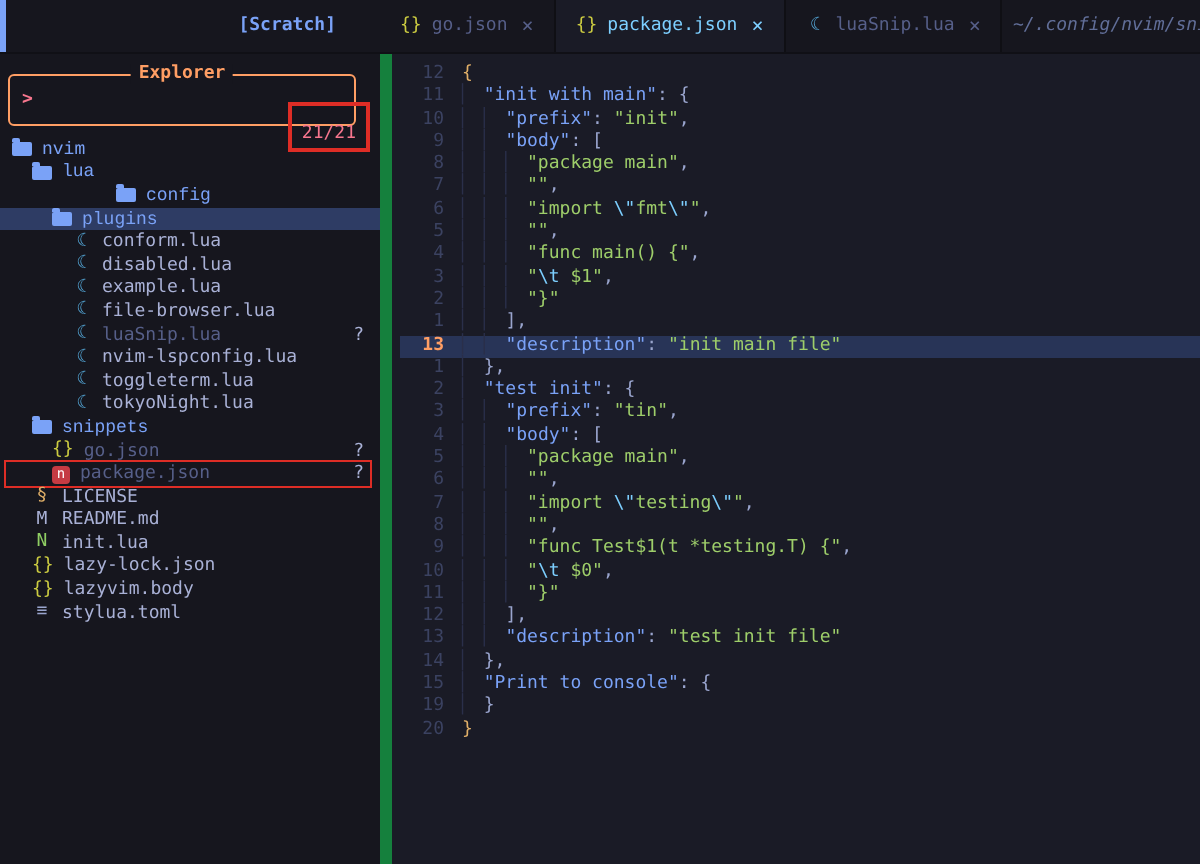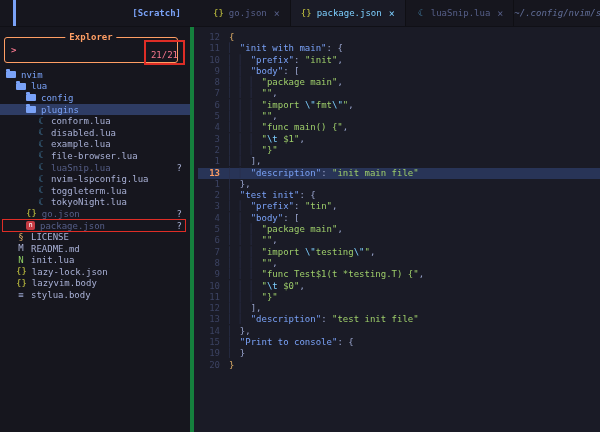--- a/index.html
+++ b/index.html
@@ -1,44 +1,44 @@
 <!DOCTYPE html>
 <html><head>
 <meta charset="utf-8">
 <style>
   html,body{margin:0;padding:0;background:#1a1b26;}
   body{width:600px;height:432px;overflow:hidden;font-family:"DejaVu Sans Mono",monospace;-webkit-font-smoothing:antialiased;}
   .app{width:600px;height:432px;display:flex;flex-direction:column;background:#1a1b26;}
 
   
   .topbar{flex:0 0 26px;height:26px;background:#16161e;display:flex;align-items:stretch;border-bottom:1px solid #101016;}
-  .tb-left{flex:0 0 190px;width:190px;display:flex;align-items:center;margin-left:13px;}
+  .tb-left{flex:0 0 190px;width:190px;display:flex;align-items:center;}
   .accent{width:3px;height:26px;background:#7aa2f7;}
   .scratch{margin-left:auto;margin-right:22px;color:#7aa2f7;font-weight:bold;font-size:9px;}
   .tabs{display:flex;align-items:stretch;}
   .tab{display:flex;align-items:center;gap:5px;padding:0 10px;font-size:9px;color:#565f89;border-right:1px solid #0f0f14;cursor:default;}
   .tab.active{background:#1a1b26;color:#7dcfff;}
   .tab .close{margin-left:2px;font-size:10px;color:#565f89;}
   .tab.active .close{color:#7dcfff;}
   .path{margin-left:auto;align-self:center;white-space:nowrap;color:#616e98;font-size:9px;font-style:italic;margin-right:-4px;}
 
   
   .main{flex:1;display:flex;min-height:0;}
-  .sidebar{flex:0 0 190px;width:190px;background:#16161e;padding-top:2px;position:relative;border-right:4px solid #15803d;}
+  .sidebar{flex:0 0 190px;width:190px;background:#16161e;padding-top:2px;position:relative;border-right:6px solid #15803d;}
 
   
   .exp-box{margin:8px 12px 6px 4px;height:24px;border:1px solid #ff9e64;border-radius:3px;position:relative;display:flex;align-items:center;}
   .exp-title{position:absolute;top:-6px;left:50%;transform:translateX(-50%);background:#16161e;padding:0 4px;color:#ff9e64;font-size:9px;font-weight:bold;}
   .exp-prompt{color:#f7768e;margin-left:6px;font-size:9px;font-weight:bold;}
-  .count-annot{position:absolute;right:-8px;top:2px;border:2px solid #de2d26;padding:1px 5px;background:transparent;}
+  .count-annot{position:absolute;right:-8px;top:13px;border:2px solid #de2d26;padding:1px 5px;background:transparent;}
   .exp-count{color:#f7768e;font-size:9px;}
 
   
   .row{height:11.6px;display:flex;align-items:center;gap:5px;font-size:9px;color:#a9b1d6;position:relative;white-space:nowrap;}
-  .row.folder{color:#7aa2f7;}
+  .row.folder{color:#7aa2f7;font-family:Liberation Mono, monospace;}
   .row.selected{background:#2e3c64;}
   .row.dim{color:#565f89;}
   .row .git{position:absolute;right:8px;color:#a9b1d6;font-size:9px;}
   .row.annotated::after{content:"";position:absolute;left:2px;right:4px;top:-1px;bottom:-1px;border:1.5px solid #de2d26;pointer-events:none;}
 
   .ficon{display:inline-block;font-size:9px;line-height:1;min-width:10px;text-align:center;flex:0 0 auto;}
   .icn-folder{width:10px;height:7px;border-radius:1px;position:relative;min-width:0;}
   .icn-folder::before{content:"";position:absolute;top:-2px;left:0;width:4px;height:2px;background:inherit;border-radius:1px 1px 0 0;}
   .icn-badge{width:9px;height:9px;border-radius:2px;font-size:7px;line-height:9px;text-align:center;min-width:0;}
 
@@ -98,21 +98,21 @@
       </div>
       <div id="tree">
           <div class="row folder" style="padding-left: 6px;">
             <span class="ficon icn-folder" style="background: rgb(122, 162, 247);"></span>
             <span>nvim</span>
           </div>
           <div class="row folder" style="padding-left: 16px;">
             <span class="ficon icn-folder" style="background: rgb(122, 162, 247);"></span>
             <span>lua</span>
           </div>
-          <div class="row folder" style="padding-left: 26px;">
+          <div class="row folder" style="padding-left: 26px; margin-left: 32px;">
             <span class="ficon icn-folder" style="background: rgb(122, 162, 247);"></span>
             <span>config</span>
           </div>
           <div class="row folder selected" style="padding-left: 26px; text-align: right;">
             <span class="ficon icn-folder" style="background: rgb(122, 162, 247);"></span>
             <span>plugins</span>
           </div>
           <div class="row" style="padding-left: 36px;">
             <span class="ficon" style="color: rgb(81, 160, 207);">☾</span>
             <span>conform.lua</span>
@@ -138,20 +138,24 @@
             <span class="ficon" style="color: rgb(81, 160, 207);">☾</span>
             <span>nvim-lspconfig.lua</span>
           </div>
           <div class="row" style="padding-left: 36px;">
             <span class="ficon" style="color: rgb(81, 160, 207);">☾</span>
             <span>toggleterm.lua</span>
           </div>
           <div class="row" style="padding-left: 36px;">
             <span class="ficon" style="color: rgb(81, 160, 207);">☾</span>
             <span>tokyoNight.lua</span>
+          </div>
+          <div class="row folder" style="padding-left: 16px;">
+            <span class="ficon icn-folder" style="background: rgb(122, 162, 247);"></span>
+            <span>snippets</span>
           </div>
           <div class="row dim" style="padding-left: 26px;">
             <span class="ficon" style="color: rgb(203, 203, 65);">{}</span>
             <span>go.json</span>
             <span class="git">?</span>
           </div>
           <div class="row dim annotated" style="padding-left: 26px;">
             <span class="ficon icn-badge" style="background: rgb(197, 59, 67); color: rgb(255, 255, 255);">n</span>
             <span>package.json</span>
             <span class="git">?</span>
@@ -171,21 +175,21 @@
           <div class="row" style="padding-left: 16px;">
             <span class="ficon" style="color: rgb(203, 203, 65);">{}</span>
             <span>lazy-lock.json</span>
           </div>
           <div class="row" style="padding-left: 16px;">
             <span class="ficon" style="color: rgb(203, 203, 65);">{}</span>
             <span>lazyvim.body</span>
           </div>
           <div class="row" style="padding-left: 16px;">
             <span class="ficon" style="color: rgb(154, 165, 206);">≡</span>
-            <span>stylua.body</span>
+            <span>stylua.toml</span>
           </div>
         </div>
     </div>
 
     <div class="editor" id="editor">
         <div class="eline">
           <span class="ln">12</span>
           <span class="code"><span class="tk-b1">{</span></span>
         </div>
         <div class="eline">

